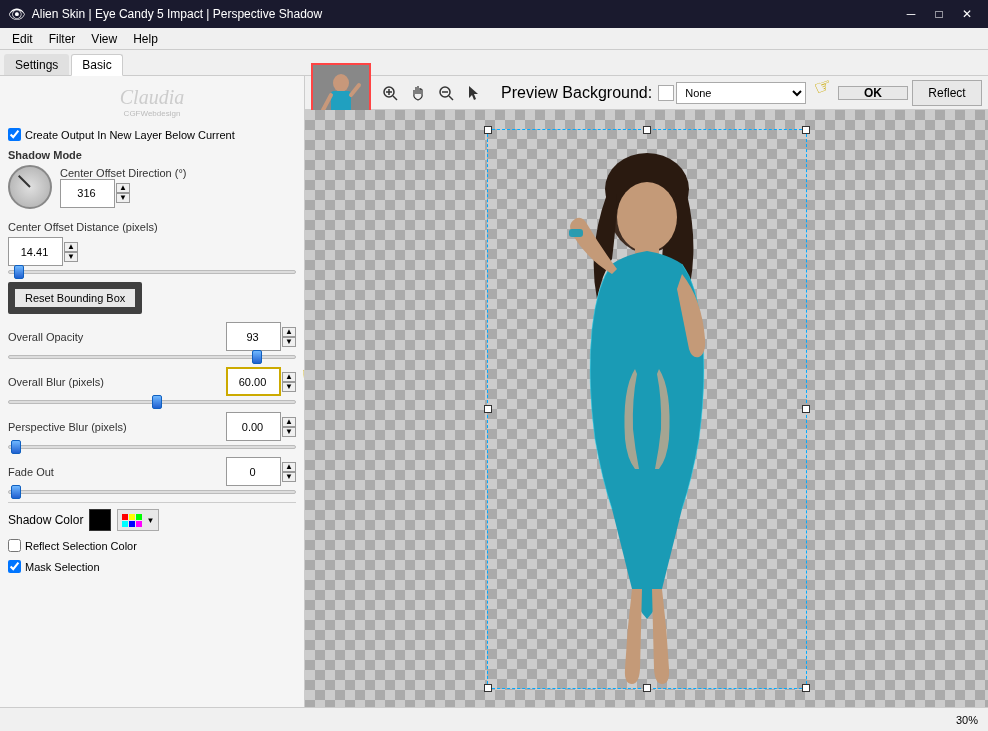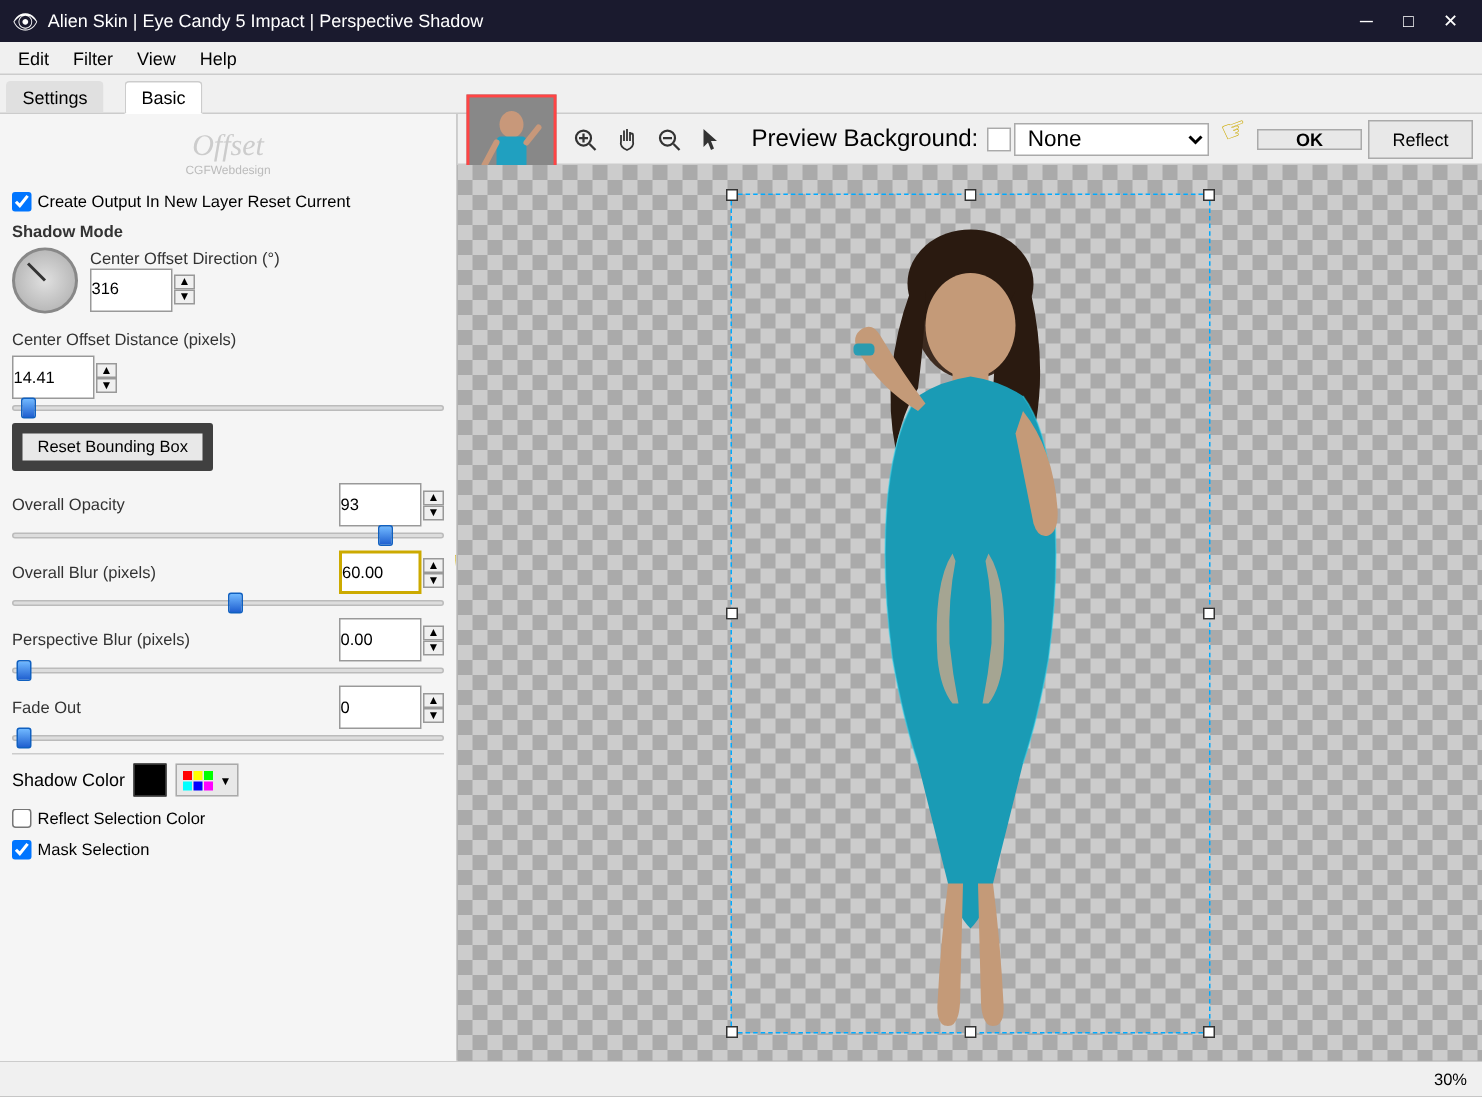--- a/index.html
+++ b/index.html
@@ -66,21 +66,21 @@
     }
 
     
     .tabbar {
       background: #f0f0f0;
       height: 26px;
       display: flex;
       align-items: flex-end;
       padding: 0 4px;
       border-bottom: 1px solid #ccc;
-      gap: 14px;
+      gap: 2px;
     }
     .tab {
       padding: 3px 10px;
       cursor: pointer;
       font-size: 12px;
       border: 1px solid transparent;
       border-bottom: none;
       background: #e0e0e0;
       border-radius: 3px 3px 0 0;
     }
@@ -145,21 +145,21 @@
     }
     .param-label {
       color: #333;
       flex: 1;
     }
     .param-input {
       width: 55px;
       height: 29px;
       border: 1px solid #999;
       font-size: 11px;
-      text-align: left;
+      text-align: center;
       padding-right: 2px;
       background: white;
     }
     .spinner-wrap {
       display: flex;
       align-items: center;
     }
     .spinner-btns {
       display: flex;
       flex-direction: column;
@@ -331,21 +331,21 @@
       justify-content: center;
       font-size: 14px;
     }
 
     .preview-bg-label {
       font-size: 16px;
       margin-left: 8px;
     }
     .preview-bg-select {
       height: 22px;
-      font-size: 15px;
+      font-size: 11px;
       border: 1px solid #aaa;
       background: white;
       padding: 0 4px;
       width: 130px;
     }
 
     
     .canvas-area {
       flex: 1;
       background: repeating-conic-gradient(#aaa 0% 25%, #ccc 0% 50%) 0 0 / 20px 20px;
@@ -449,28 +449,28 @@
   <div class="tab">Settings</div>
   <div class="tab active">Basic</div>
 </div>
 
 <div class="main-layout">
 
   <div class="left-panel">
 
     
     <div class="watermark-area">
-      <div class="watermark-text">Offset</div>
+      <div class="watermark-text">Claudia</div>
       <div class="watermark-sub">CGFWebdesign</div>
     </div>
 
     
     <div class="checkbox-row">
       <input type="checkbox" checked="" style="">
-      <span>Create Output In New Layer Reset Current</span>
+      <span>Create Output In New Layer Below Current</span>
     </div>
 
     
     <div class="section-label">Shadow Mode</div>
 
     
     <div class="param-row">
       <div class="direction-widget">
         <div class="direction-circle">
           <div class="direction-needle"></div>

